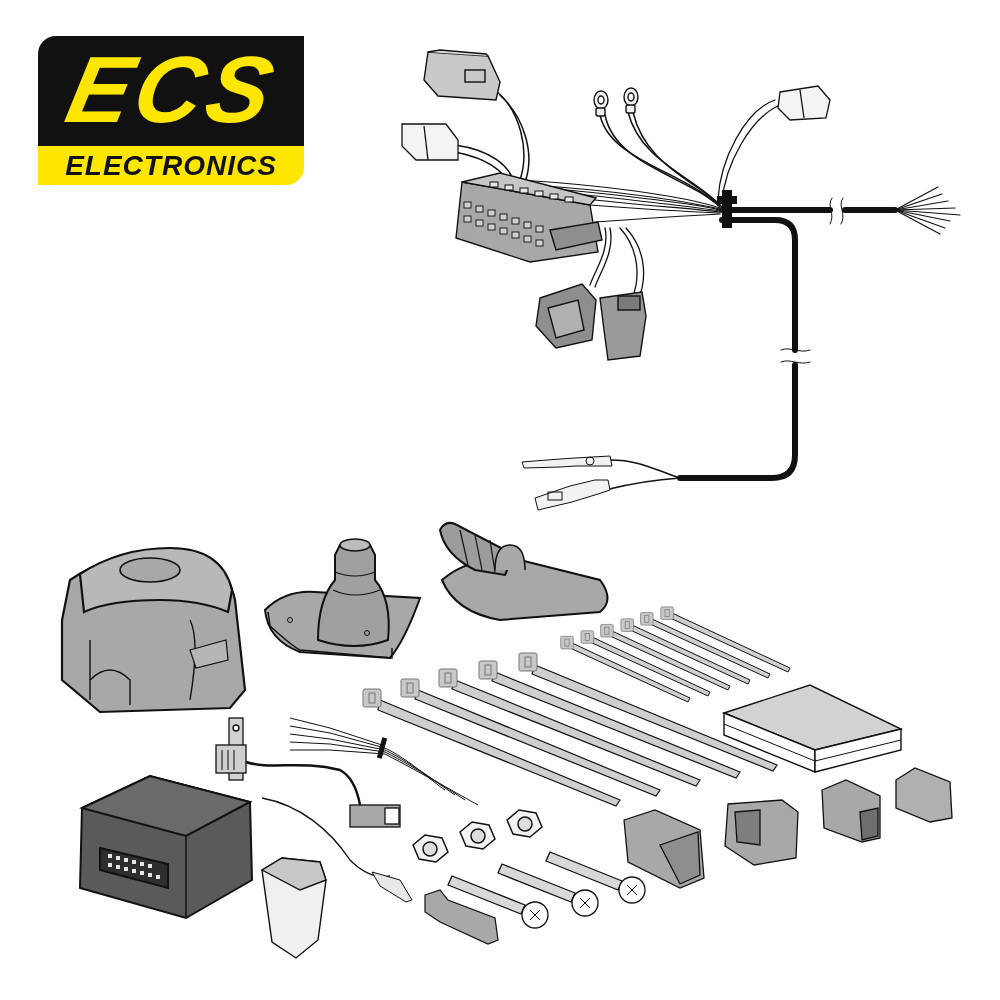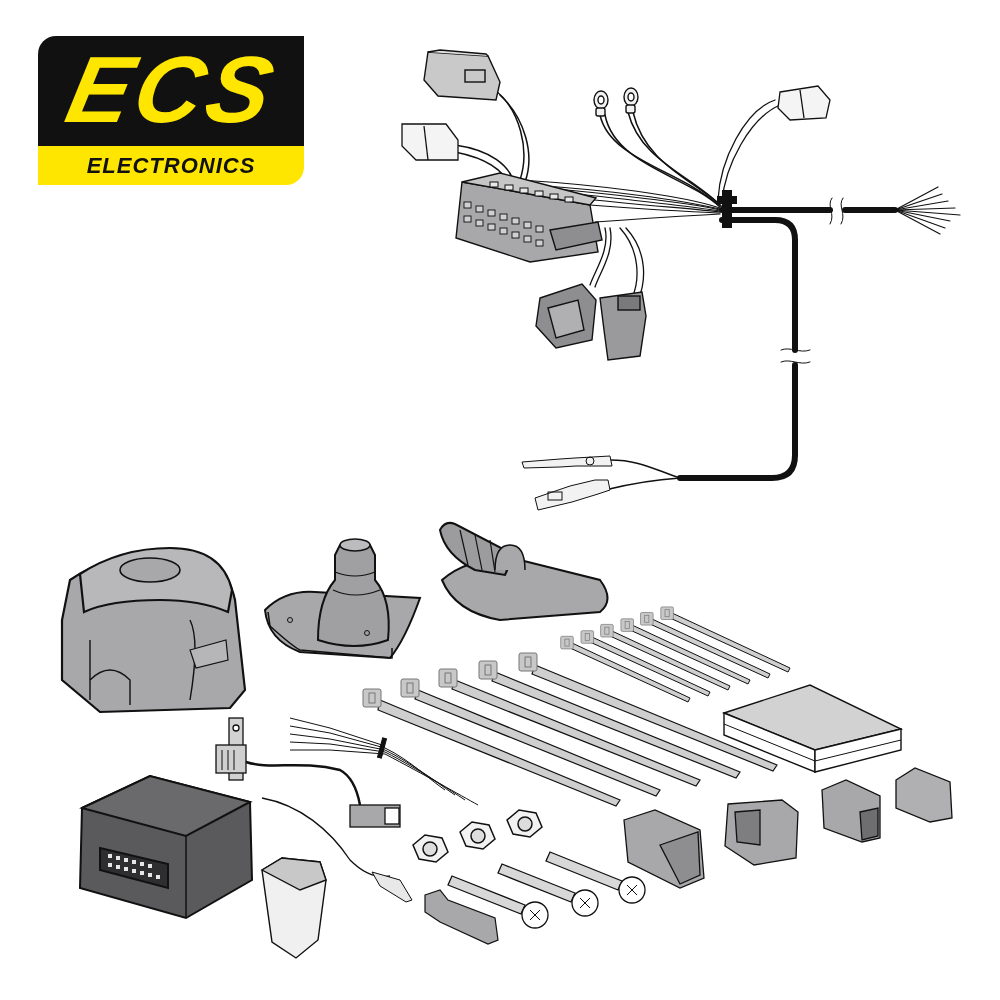--- a/index.html
+++ b/index.html
@@ -1,21 +1,21 @@
 <!DOCTYPE html>
 <html><head>
   <meta charset="utf-8">
   <style>
     html, body { margin: 0; padding: 0; background: #ffffff; }
     body { width: 1000px; height: 1000px; position: relative; overflow: hidden; font-family: "Liberation Sans", sans-serif; }
     .logo { position: absolute; left: 38px; top: 36px; width: 266px; height: 149px; }
     .logo-top { position: absolute; left: 0; top: 0; width: 266px; height: 110px; background: #111111; border-radius: 18px 0 0 0; }
     .logo-bottom { position: absolute; left: 0; top: 110px; width: 266px; height: 39px; background: #ffe600; border-radius: 0 0 18px 0; }
     .logo-brand { position: absolute; left: 14px; top: 2px; width: 240px; height: 104px; color: #ffe600; font-weight: bold; font-style: italic; font-size: 94px; line-height: 104px; letter-spacing: 4px; text-align: center; font-family: "Liberation Sans", sans-serif; transform: skewX(-12deg); }
-    .logo-sub { position: absolute; left: 0; top: 110px; width: 266px; height: 39px; color: #111111; font-weight: bold; font-style: italic; font-size: 22px; line-height: 40px; text-align: center; letter-spacing: 1px; font-family: "Liberation Sans", sans-serif; }
+    .logo-sub { position: absolute; left: 0; top: 110px; width: 266px; height: 39px; color: #111111; font-weight: bold; font-style: italic; font-size: 28px; line-height: 40px; text-align: center; letter-spacing: 1px; font-family: "Liberation Sans", sans-serif; }
     svg.art { position: absolute; left: 0; top: 0; }
   </style>
 </head>
 <body>
 
 <div class="logo">
   <div class="logo-top"></div>
   <div class="logo-bottom"></div>
   <div class="logo-brand">ECS</div>
   <div class="logo-sub">ELECTRONICS</div>

